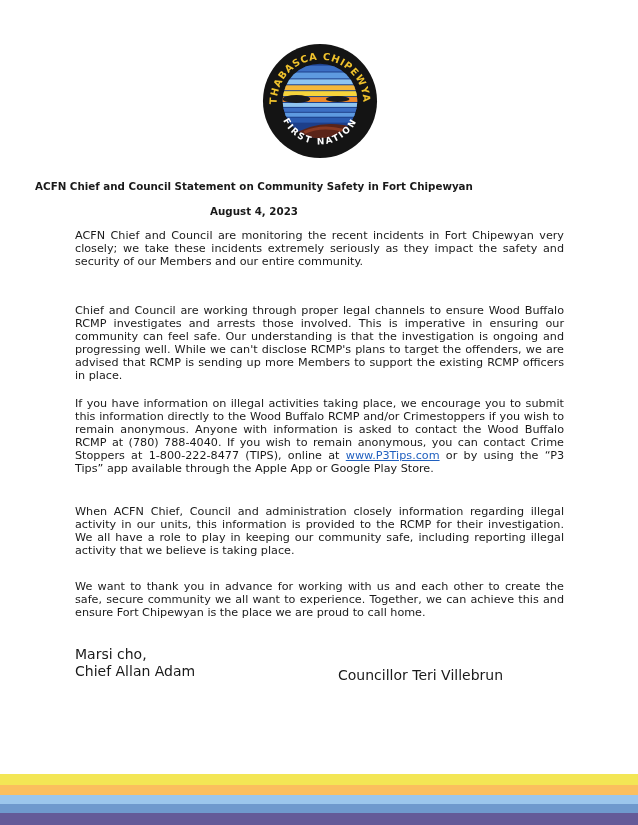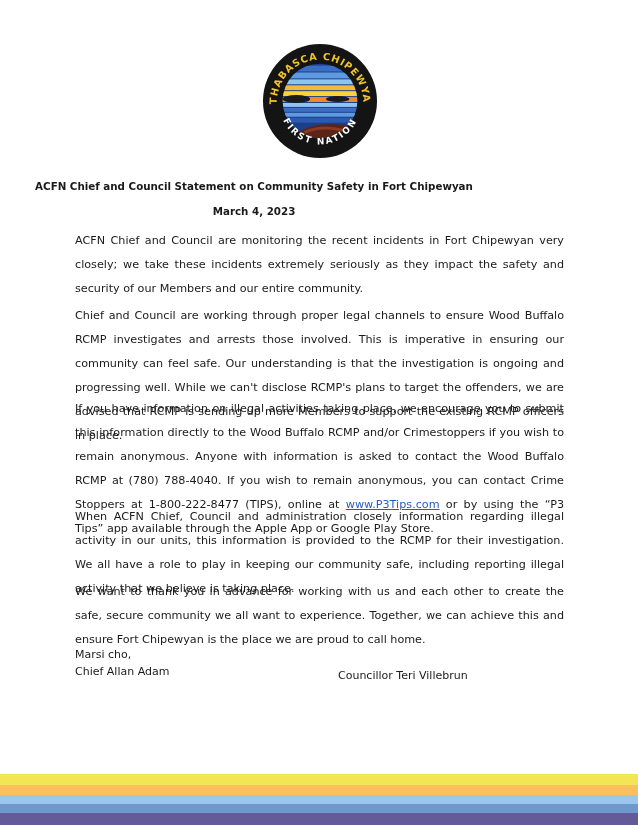--- a/index.html
+++ b/index.html
@@ -2,29 +2,29 @@
 <html><head>
 <meta charset="utf-8">
 <style>
   html, body { margin: 0; padding: 0; background: #ffffff; }
   body { width: 638px; height: 825px; position: relative; overflow: hidden;
          font-family: "DejaVu Sans", sans-serif; color: #1a1a1a; }
   .logo { position: absolute; left: 261px; top: 42px; width: 118px; height: 118px; }
   .title { position: absolute; left: 0; width: 508px; text-align: center; font-weight: bold; font-size: 10.3px; }
   .t1 { top: 180px; }
   .t2 { top: 205px; }
-  .para { position: absolute; left: 75px; width: 489px; font-size: 11.2px; line-height: 24px;
+  .para { position: absolute; left: 75px; width: 489px; font-size: 11.2px; line-height: 13px;
           text-align: justify; margin: 0; }
   .p1 { top: 229px; }
   .p2 { top: 304px; }
   .p3 { top: 397px; }
   .p4 { top: 505px; }
   .p5 { top: 580px; }
   .para a { color: #1f5fbf; }
-  .sig { position: absolute; font-size: 11px; line-height: 17px; }
+  .sig { position: absolute; font-size: 14px; line-height: 17px; }
   .sig-left { left: 75px; top: 646px; }
   .sig-right { left: 338px; top: 646px; margin-top: 21px; }
   .sig div { white-space: nowrap; }
   .sig .gap { height: 17px; }
   .stripes { position: absolute; left: 0; top: 774px; width: 638px; }
   .stripe { width: 100%; }
 </style>
 </head>
 <body>
 
@@ -56,21 +56,21 @@
   </g>
   <text font-family="DejaVu Sans, sans-serif" font-size="10" font-weight="bold" fill="#f0c22c" letter-spacing="1">
     <textPath href="#topArc" startOffset="50%" text-anchor="middle">ATHABASCA CHIPEWYAN</textPath>
   </text>
   <text font-family="DejaVu Sans, sans-serif" font-size="9" font-weight="bold" fill="#ffffff" letter-spacing="2">
     <textPath href="#botArc" startOffset="50%" text-anchor="middle">FIRST NATION</textPath>
   </text>
 </svg>
 
 <div class="title t1">ACFN Chief and Council Statement on Community Safety in Fort Chipewyan</div>
-<div class="title t2">March 4, 2023</div>
+<div class="title t2">August 4, 2023</div>
 
 <p class="para p1">ACFN Chief and Council are monitoring the recent incidents in Fort Chipewyan very closely; we take these incidents extremely seriously as they impact the safety and security of our Members and our entire community.</p>
 <p class="para p2">Chief and Council are working through proper legal channels to ensure Wood Buffalo RCMP investigates and arrests those involved. This is imperative in ensuring our community can feel safe. Our understanding is that the investigation is ongoing and progressing well. While we can't disclose RCMP's plans to target the offenders, we are advised that RCMP is sending up more Members to support the existing RCMP officers in place.</p>
 <p class="para p3"><span>If you have information on illegal activities taking place, we encourage you to submit this information directly to the Wood Buffalo RCMP and/or Crimestoppers if you wish to remain anonymous. Anyone with information is asked to contact the Wood Buffalo RCMP at (780) 788-4040. If you wish to remain anonymous, you can contact Crime Stoppers at 1-800-222-8477 (TIPS), online at </span><a href="#">www.P3Tips.com</a><span> or by using the “P3 Tips” app available through the Apple App or Google Play Store.</span></p>
 <p class="para p4">When ACFN Chief, Council and administration closely information regarding illegal activity in our units, this information is provided to the RCMP for their investigation. We all have a role to play in keeping our community safe, including reporting illegal activity that we believe is taking place.</p>
 <p class="para p5">We want to thank you in advance for working with us and each other to create the safe, secure community we all want to experience. Together, we can achieve this and ensure Fort Chipewyan is the place we are proud to call home.</p>
 
 <div class="sig sig-left">
   <div>Marsi cho,</div>
   <div>Chief Allan Adam</div>

